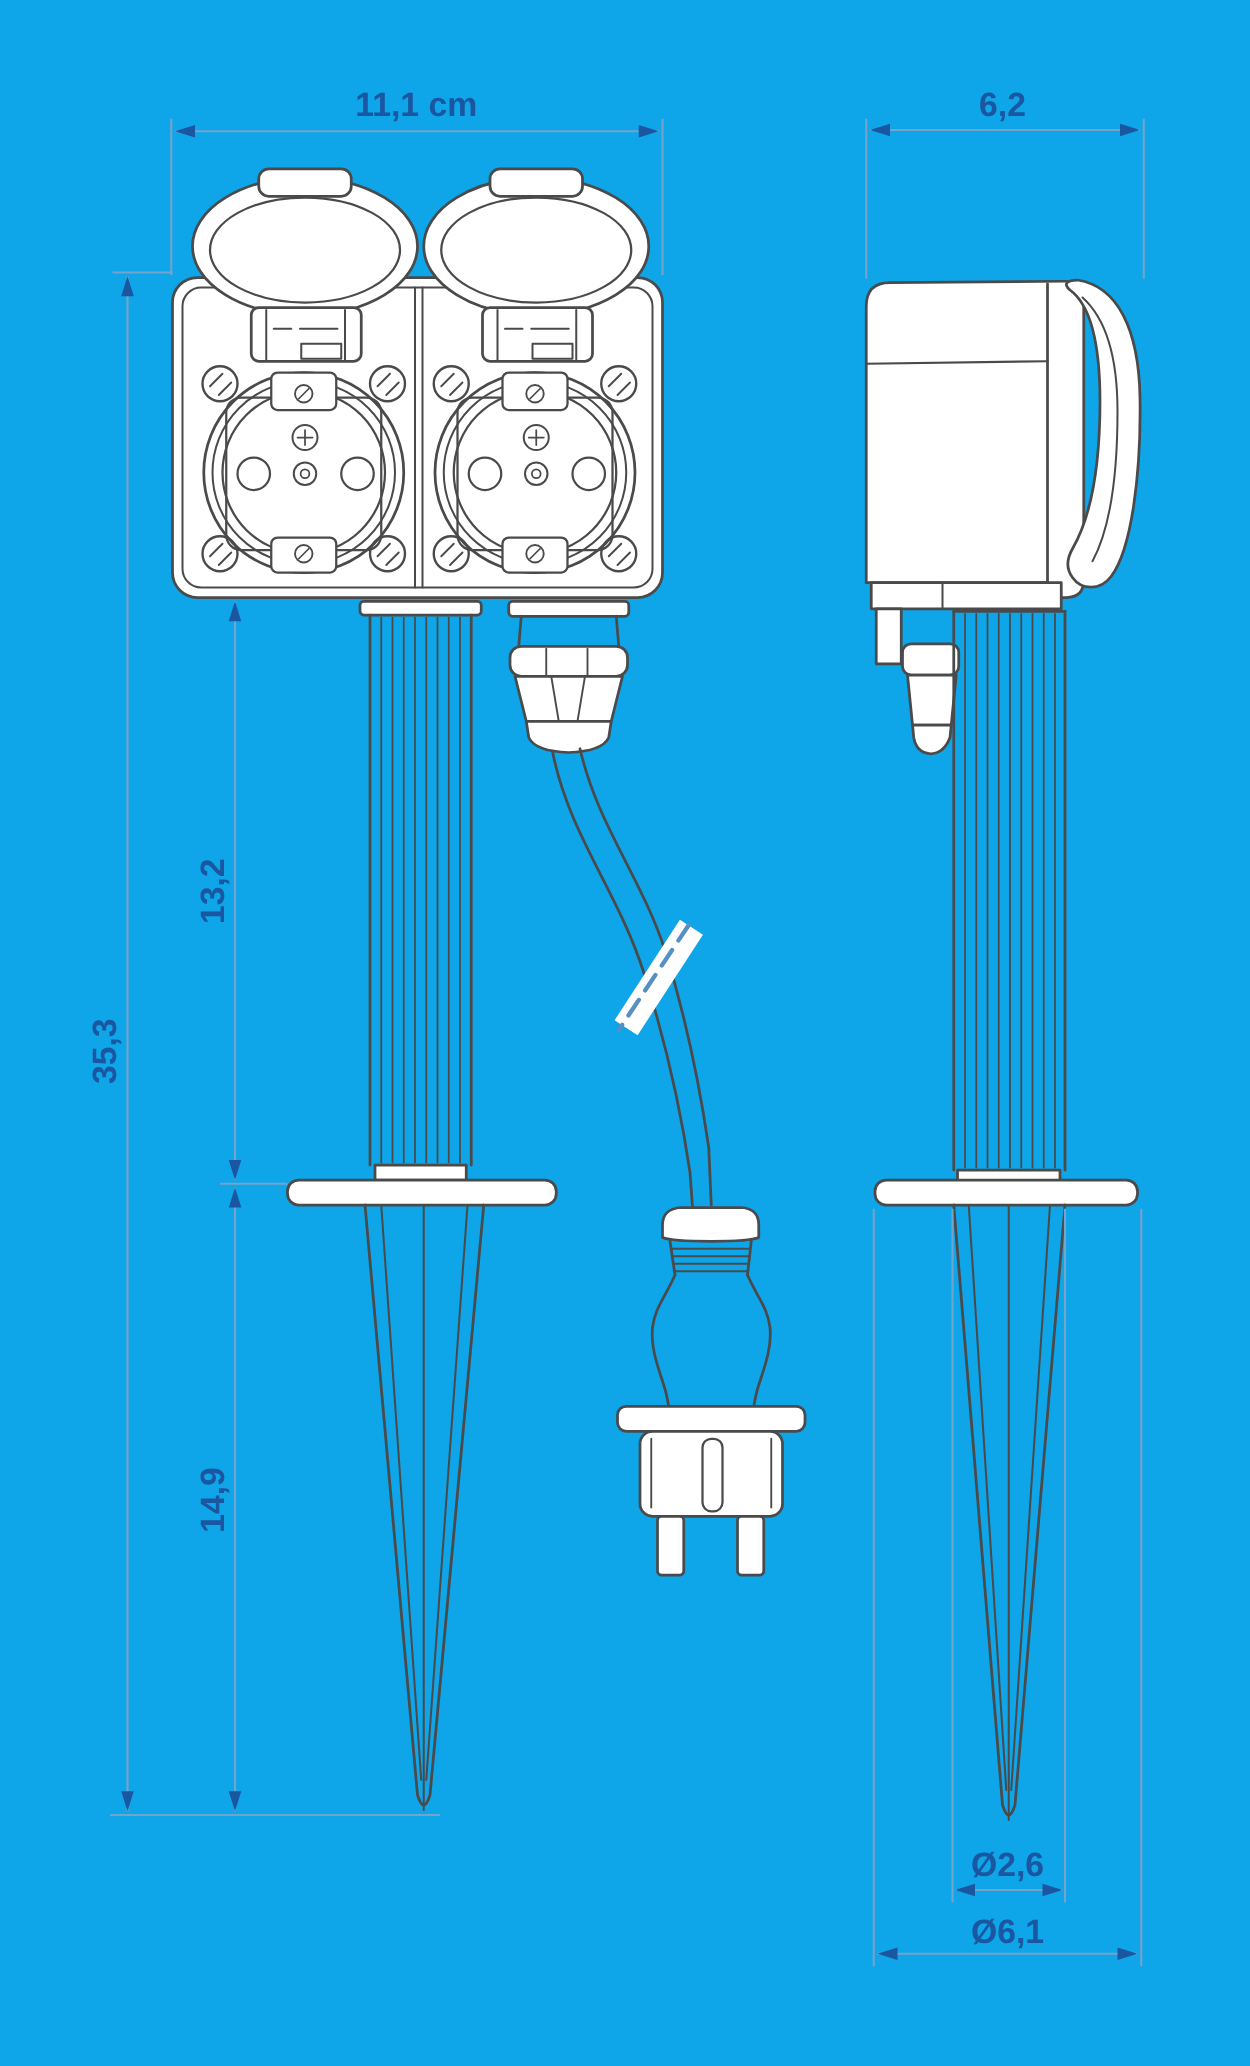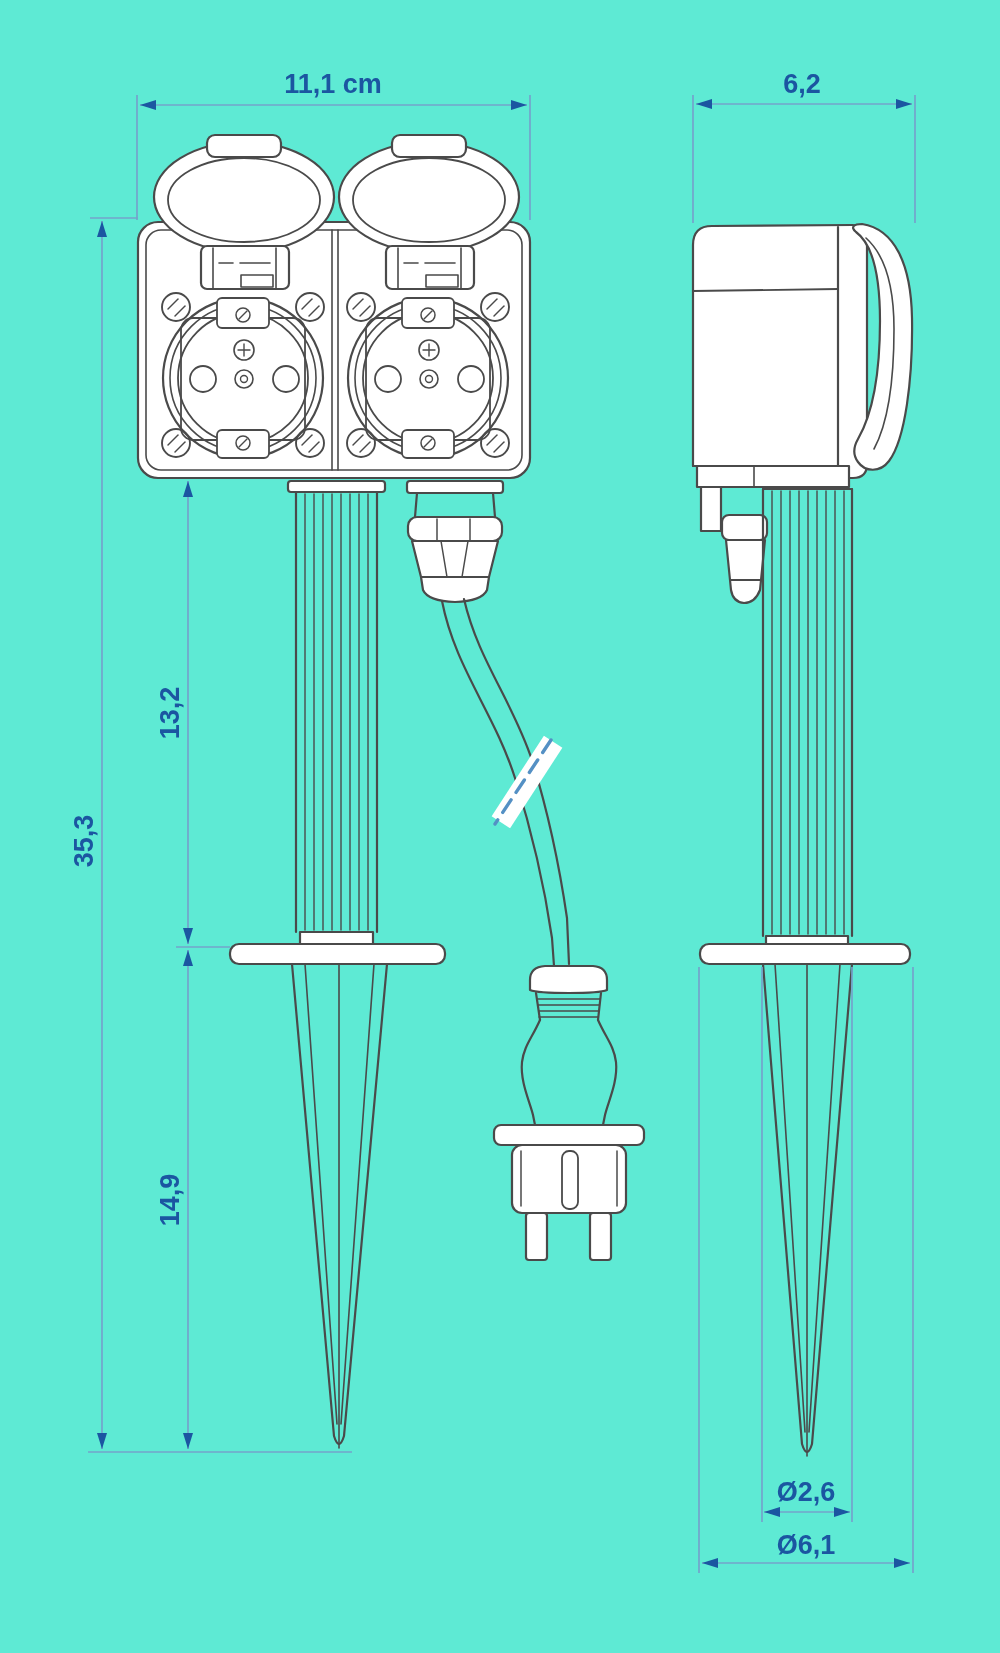--- a/index.html
+++ b/index.html
@@ -1,16 +1,16 @@
 <!DOCTYPE html>
 <html><head>
 <meta charset="utf-8">
 <style>
   html,body{margin:0;padding:0;background:#ffffff;}
-  .page{position:relative;width:1000px;height:1653px;background:#5eead4;overflow:hidden;}
+  .page{position:relative;width:1000px;height:1653px;background:#0ea5e9;overflow:hidden;}
   svg{position:absolute;left:0;top:0;}
   .dim-label{
     font-family:"Liberation Sans","DejaVu Sans",sans-serif;
     font-weight:bold;
     font-size:27px;
     fill:#1b56a1;
   }
 </style>
 </head>
 <body>

